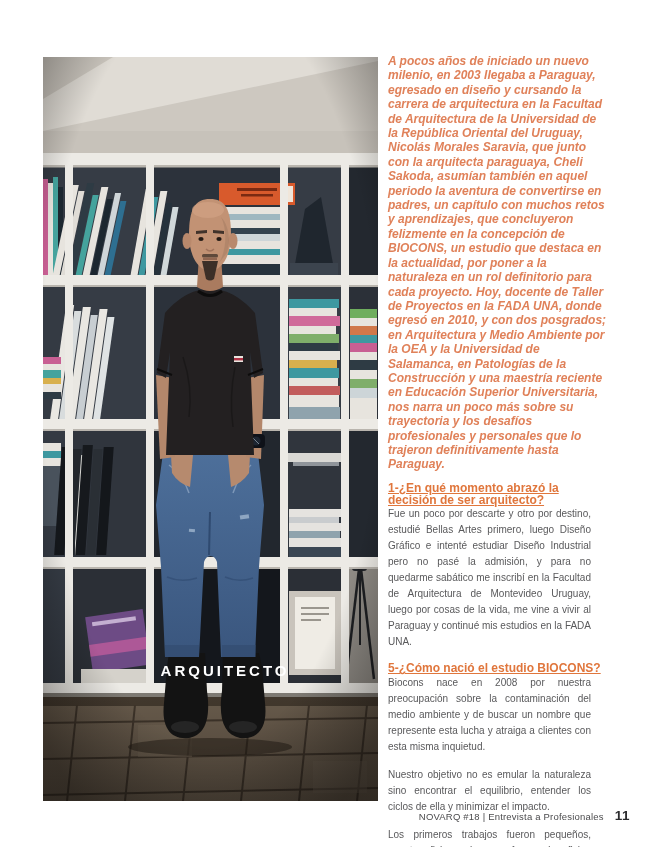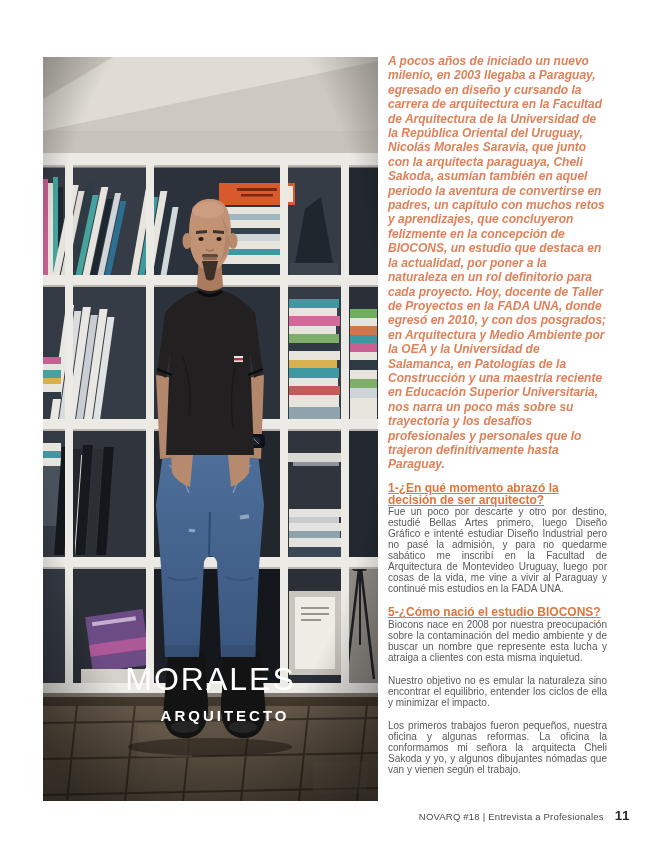--- a/index.html
+++ b/index.html
@@ -11,21 +11,21 @@
   .photo svg{display:block;}
   .name-overlay{position:absolute;left:0;top:600px;width:100%;text-align:center;color:#ffffff;}
   .name-line{font-size:32px;line-height:45px;font-weight:300;letter-spacing:2px;}
   .role-line{font-size:15px;line-height:18px;font-weight:700;letter-spacing:3px;margin-top:5px;padding-left:29px;}
 
   
   .column{position:absolute;left:388px;top:54px;width:219px;}
   .intro{margin:0 0 8px 0;font-style:italic;font-weight:700;font-size:12px;line-height:14.4px;
          color:#E08159;}
   .q{margin:10px 0 0 0;font-size:12px;line-height:12.3px;font-weight:700;color:#E0763C;text-decoration:underline;}
-  .a{margin:0 0 12px 0;font-size:10px;line-height:11px;color:#59595B;text-align:justify;}
+  .a{margin:0 16px 12px 0;font-size:10px;line-height:16px;color:#59595B;text-align:justify;}
 
   
   .footer{position:absolute;top:808px;right:20px;display:flex;align-items:baseline;gap:11px;text-align:right;}
   .footer-label{font-size:9.5px;color:#4B4B4D;letter-spacing:.2px;}
   .page-number{font-size:13.5px;font-weight:600;color:#2C2C2E;letter-spacing:.5px;}
 </style>
 </head>
 <body>
 
 <div class="page">
@@ -293,21 +293,20 @@
         <rect x="159" y="197" width="16" height="3.5" rx="1.5" fill="#4e3c31" opacity="0.85"></rect>
         <path d="M160,202 L174,202" stroke="#7c5442" stroke-width="1.4"></path>
         <path d="M159,204 L175,204 L171,222 Q167,225 163,222 Z" fill="#3c2f27"></path>
         <path d="M178,160 C184,172 184,192 176,206 L184,196 C188,184 186,168 178,160 Z" fill="#000000" opacity="0.08"></path>
       </g>
 
       <rect x="0" y="0" width="335" height="744" fill="url(#vig)"></rect>
     </svg>
 
     <div class="name-overlay">
-      <div class="name-line">MORALES</div>
       <div class="role-line">ARQUITECTO</div>
     </div>
   </div>
 
   <div class="column">
     <p class="intro">A pocos años de iniciado un nuevo milenio, en 2003 llegaba a Paraguay, egresado en diseño y cursando la carrera de arquitectura en la Facultad de Arquitectura de la Universidad de la República Oriental del Uruguay, Nicolás Morales Saravia, que junto con la arquitecta paraguaya, Cheli Sakoda, asumían también en aquel periodo la aventura de convertirse en padres, un capítulo con muchos retos y aprendizajes, que concluyeron felizmente en la concepción de BIOCONS, un estudio que destaca en la actualidad, por poner a la naturaleza en un rol definitorio para cada proyecto. Hoy, docente de Taller de Proyectos en la FADA UNA, donde egresó en 2010, y con dos posgrados; en Arquitectura y Medio Ambiente por la OEA y la Universidad de Salamanca, en Patologías de la Construcción y una maestría reciente en Educación Superior Universitaria, nos narra un poco más sobre su trayectoria y los desafíos profesionales y personales que lo trajeron definitivamente hasta Paraguay.</p>
 
     <h3 class="q">1-¿En qué momento abrazó la decisión de ser arquitecto?</h3>
     <p class="a">Fue un poco por descarte y otro por destino, estudié Bellas Artes primero, luego Diseño Gráfico e intenté estudiar Diseño Industrial pero no pasé la admisión, y para no quedarme sabático me inscribí en la Facultad de Arquitectura de Montevideo Uruguay, luego por cosas de la vida, me vine a vivir al Paraguay y continué mis estudios en la FADA UNA.</p>
 

